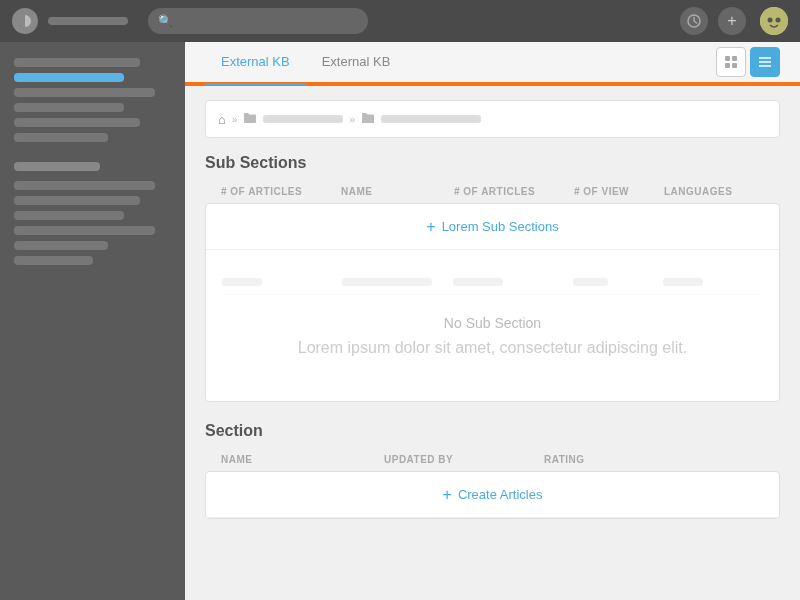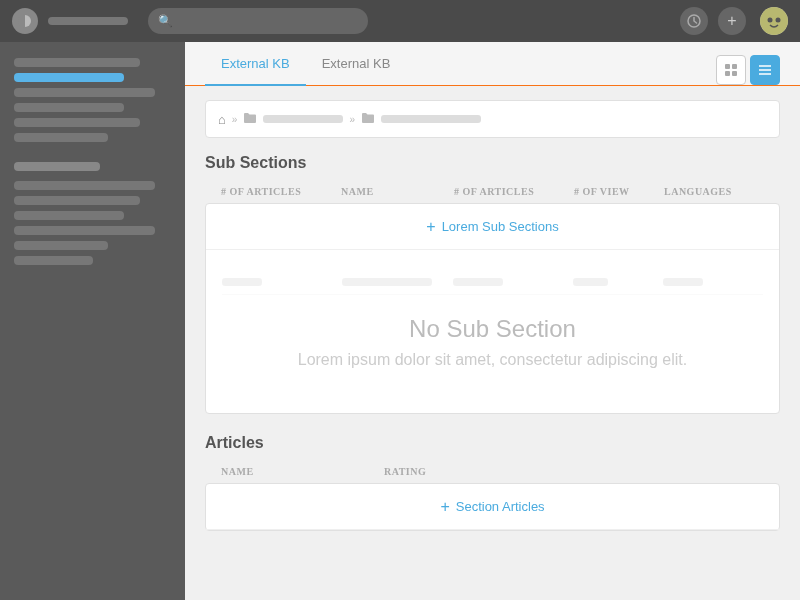--- a/index.html
+++ b/index.html
@@ -70,24 +70,24 @@
     .content {
       flex: 1;
       background: #f0f0f0;
       overflow-y: auto;
       padding: 0;
     }
 
     
     .tabs-bar {
       background: #f5f5f5;
-      border-bottom: 1px solid #f97316;
+      border-bottom: 4px solid #f97316;
       padding: 0 20px;
       display: flex;
-      align-items: flex-end;
+      align-items: center;
       height: 44px;
       justify-content: space-between;
     }
     .tabs-left { display: flex; gap: 0; }
     .tab {
       padding: 0 16px;
       height: 44px;
       display: flex;
       align-items: center;
       font-size: 13px;
@@ -133,21 +133,20 @@
       font-weight: 600;
       color: #555;
       margin-bottom: 10px;
     }
 
     
     .table-header {
       display: grid;
       padding: 0 16px;
       margin-bottom: 2px;
-      font-family: Liberation Serif, serif;
     }
     .sub-sections-header {
       grid-template-columns: 120px 1fr 120px 90px 100px;
     }
     .articles-header {
       grid-template-columns: 1fr 160px 140px 80px;
     }
     .table-header-cell {
       font-size: 10px;
       color: #aaa;
@@ -191,21 +190,21 @@
     }
     .skeleton-cell {
       height: 8px; border-radius: 3px; background: #ddd; width: 60%;
     }
 
     .empty-state {
       text-align: center;
       padding: 20px 0 24px;
     }
     .empty-state-title {
-      font-size: 24px;
+      font-size: 14px;
       color: #bbb;
       margin-bottom: 8px;
       font-weight: 400;
     }
     .empty-state-sub {
       font-size: 16px;
       color: #ccc;
     }
 
     
@@ -346,29 +345,30 @@
             <div class="skeleton-cell" style="width:40px"></div>
           </div>
 
           <div class="empty-state">
             <div class="empty-state-title">No Sub Section</div>
             <div class="empty-state-sub">Lorem ipsum dolor sit amet, consectetur adipiscing elit.</div>
           </div>
         </div>
       </div>
 
-      <div class="section-title">Articles</div>
+      <div class="section-title">Section</div>
 
       <div class="table-header articles-header">
         <div class="table-header-cell">NAME</div>
+        <div class="table-header-cell">UPDATED BY</div>
         <div class="table-header-cell">RATING</div>
       </div>
 
       <div class="card">
         <div class="create-row">
           <span style="font-size:16px;font-weight:300">+</span>
-          <span>Section Articles</span>
+          <span>Create Articles</span>
         </div>
       </div>
 
     </div>
   </div>
 </div>
 
 </body></html>

